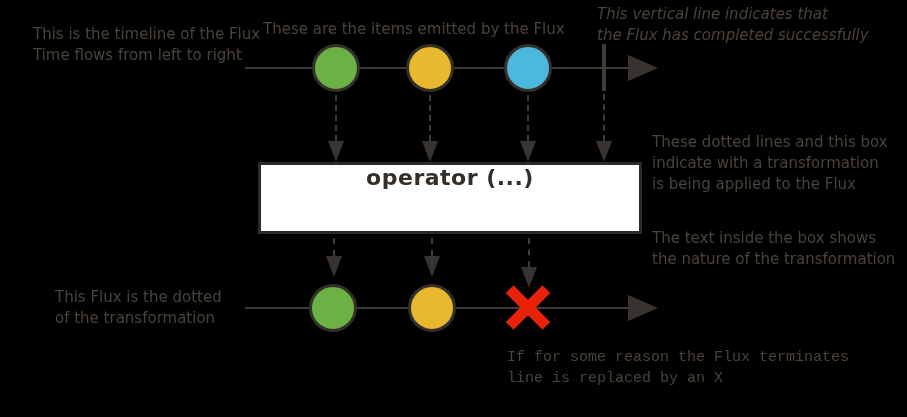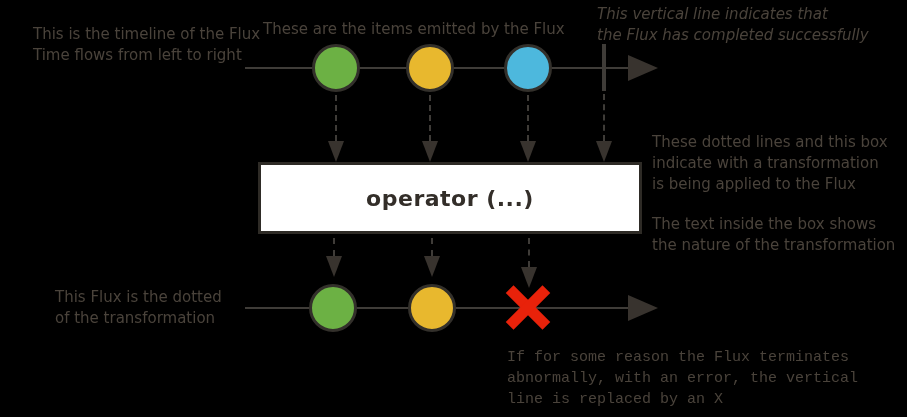--- a/index.html
+++ b/index.html
@@ -53,21 +53,21 @@
     border-radius:50%;
   }
   .fill-green{background:var(--green,#6cb144);}
   .fill-yellow{background:var(--yellow,#e8b82e);}
   .fill-blue{background:var(--blue,#4db8dd);}
   .operator-box{
     position:absolute;
     left:258px;top:162px;width:378px;height:66px;
     background:var(--box_bg,#fff);
     border:3px solid var(--box_border,#2e2b26);
-    display:flex;align-items:center;justify-content:center;
+    display:flex;justify-content:center;
   }
   .operator-label{
     color:var(--operator_text,#332e29);
     font-size:22px;font-weight:bold;
     letter-spacing:0.5px;
   }
   .error-x{position:absolute;left:508px;top:287px;width:40px;height:40px;}
   .error-x .bar{
     position:absolute;left:-6px;top:15px;
     width:52px;height:11px;
@@ -94,33 +94,32 @@
     <div>This vertical line indicates that</div>
     <div>the Flux has completed successfully</div>
   </div>
 
   <div class="annotation left" style="left:652px;top:132px;">
     <div>These dotted lines and this box</div>
     <div>indicate with a transformation</div>
     <div>is being applied to the Flux</div>
   </div>
 
-  <div class="annotation left" style="left:652px;top:214px;">
+  <div class="annotation left" style="left:652px;top:228px;">
     <div>The text inside the box shows</div>
     <div>the nature of the transformation</div>
   </div>
 
   <div class="annotation center" style="left:55px;top:287px;width:190px;">
     <div>This Flux is the dotted</div>
     <div>of the transformation</div>
   </div>
 
   <div class="annotation left" style="left:507px;top:347px;font-family:Liberation Mono, monospace;">
     <div>If for some reason the Flux terminates</div>
-    <div>abnormally, with an error, the vertical</div>
     <div>line is replaced by an X</div>
   </div>
 
   <div>
     <div class="h-line" style="left:245px;top:67px;width:390px;"></div>
     <div class="arrow-right" style="left:628px;top:55px;"></div>
     <div class="v-complete" style="left:602px;top:44px;height:47px;"></div>
     <div class="marble fill-green" style="left:312px;top:44px;"></div>
     <div class="marble fill-yellow" style="left:406px;top:44px;"></div>
     <div class="marble fill-blue" style="left:504px;top:44px;"></div>

